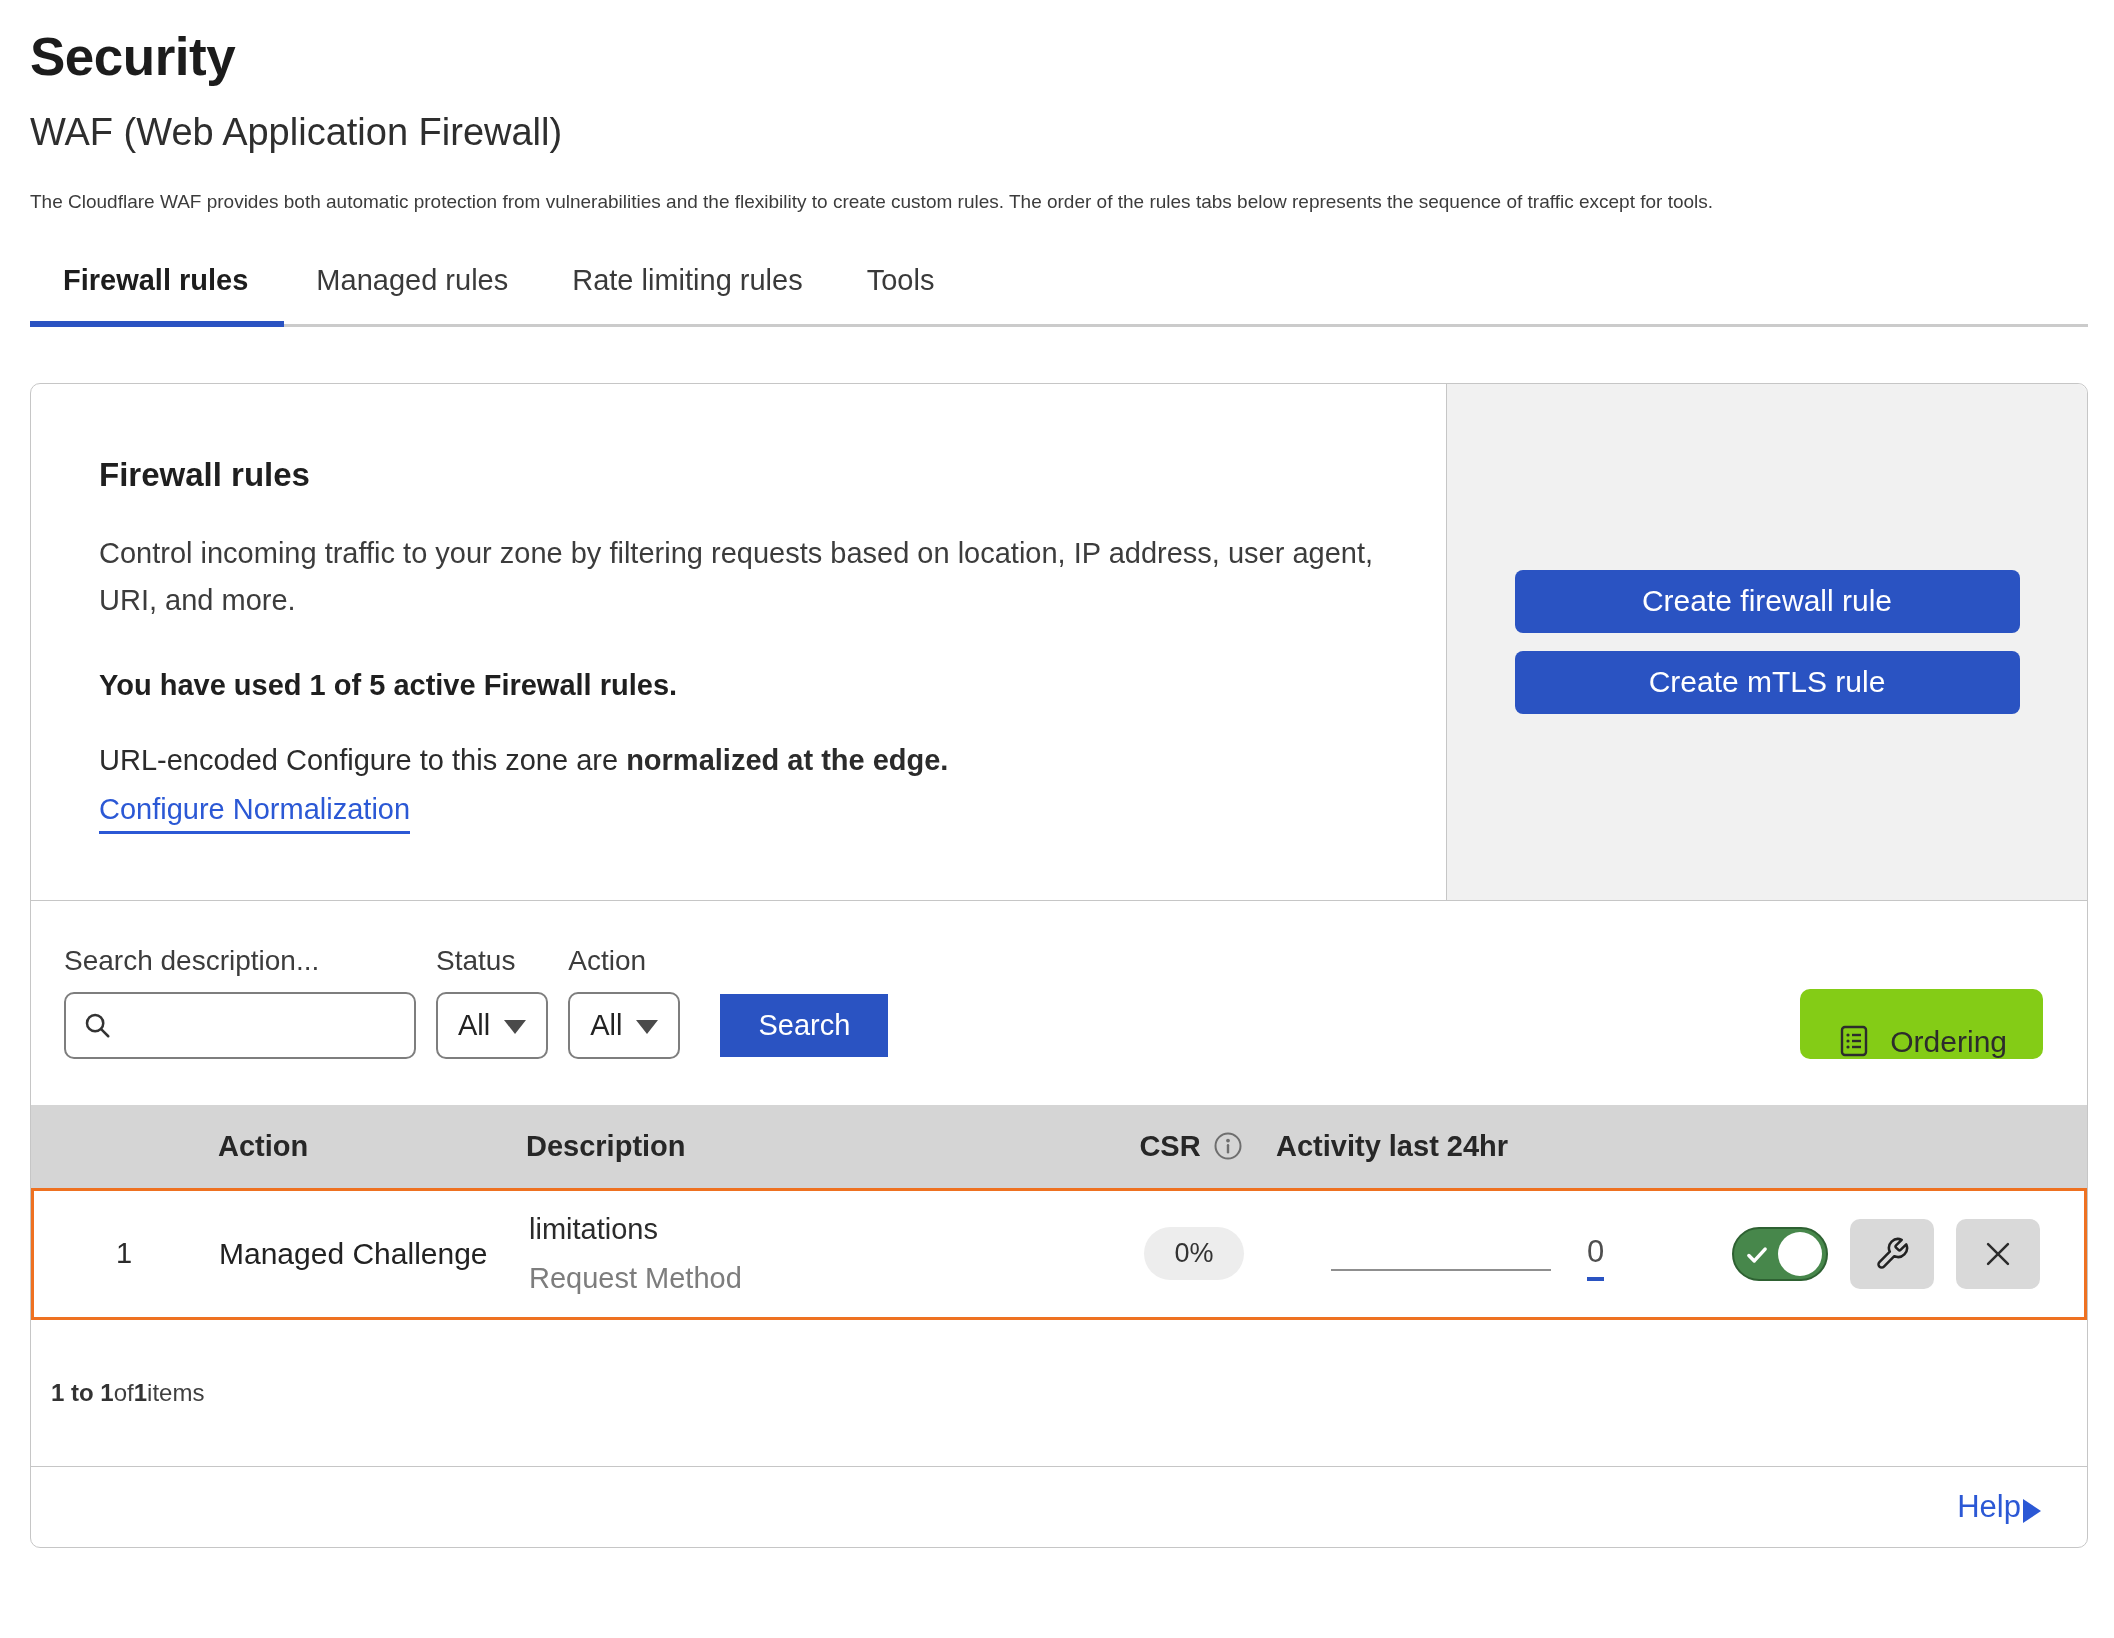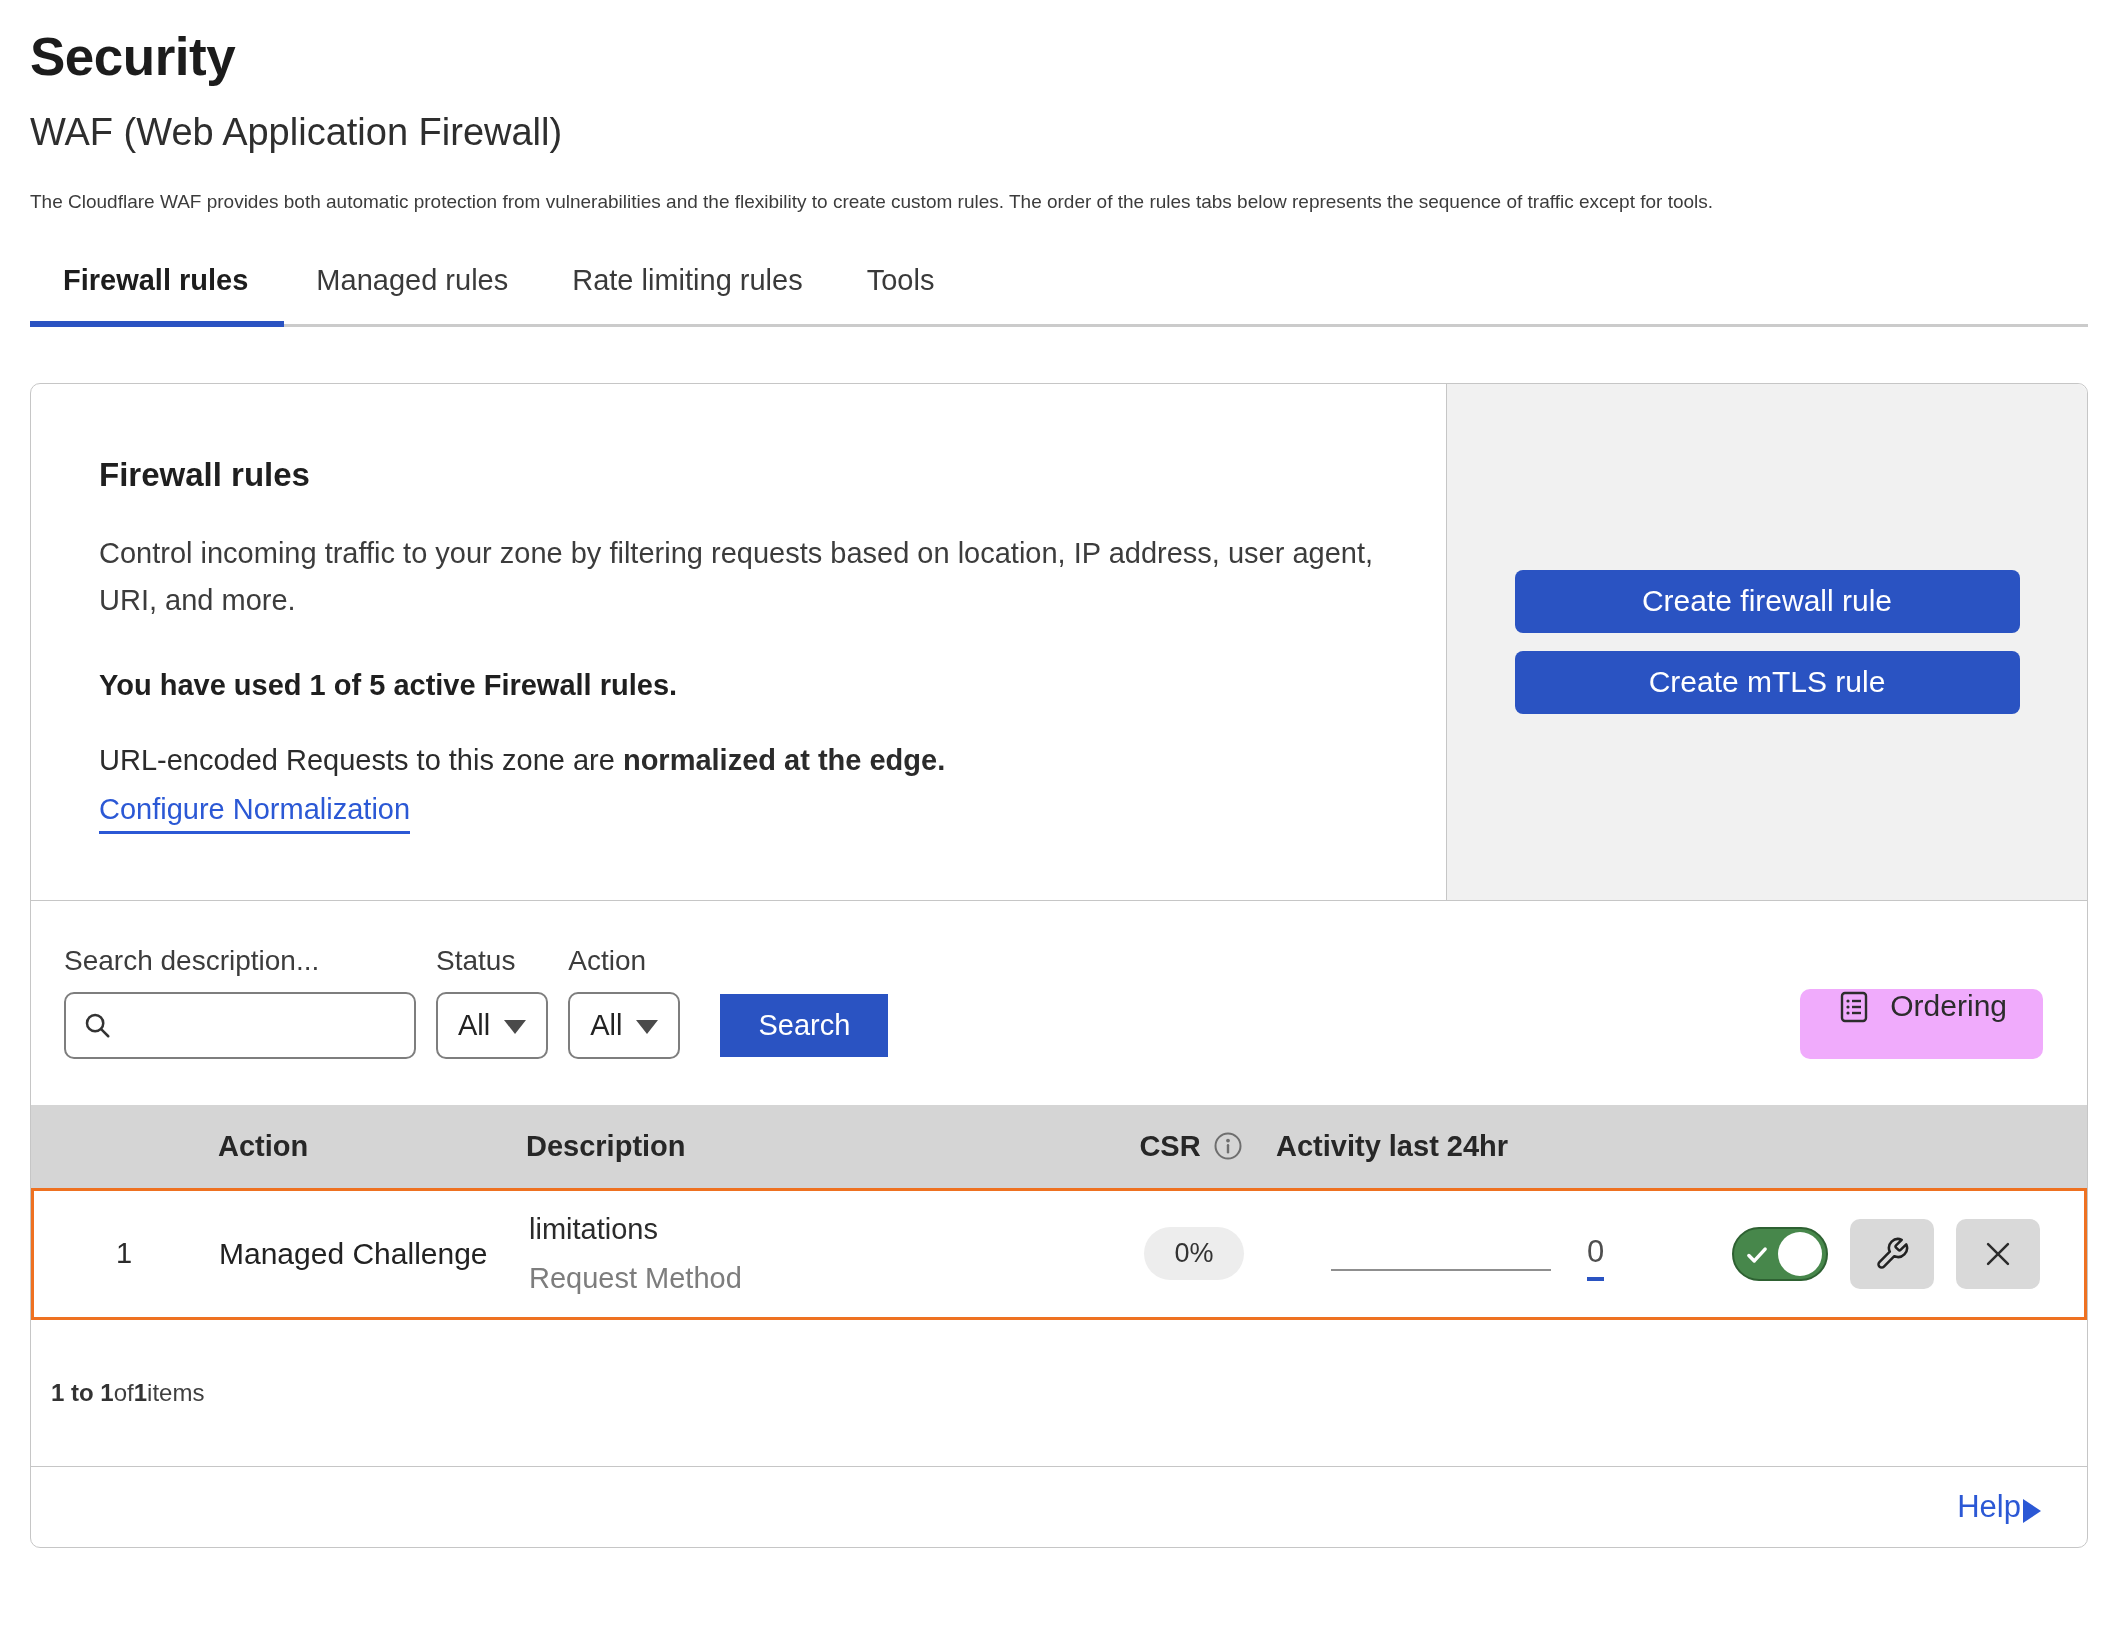--- a/index.html
+++ b/index.html
@@ -52,21 +52,21 @@
   
   .filters{display:flex;align-items:flex-end;gap:20px;padding:44px 44px 46px 33px;}
   .filter-group{display:flex;flex-direction:column;gap:15px;}
   .filter-label{font-size:28px;color:#3c3c3c;}
   .search-box{width:352px;height:67px;border:2px solid #7e7e7e;border-radius:10px;display:flex;align-items:center;padding:0 16px;background:#fff;}
   .search-box input{border:none;outline:none;flex:1;font-size:28px;font-family:inherit;margin-left:12px;min-width:0;background:transparent;}
   .dropdown{height:67px;border:2px solid #7e7e7e;border-radius:10px;display:flex;align-items:center;gap:14px;padding:0 20px;font-size:29px;color:#222;background:#fff;cursor:pointer;}
   .caret{width:0;height:0;border-left:11px solid transparent;border-right:11px solid transparent;border-top:14px solid #4a4a4a;margin-top:4px;}
   .btn-search{height:63px;padding:0 38px;margin-left:20px;margin-bottom:2px;background:var(--accent);color:#fff;font-size:29px;border:none;border-radius:0;font-family:inherit;cursor:pointer;}
   .filters .spacer{flex:1;}
-  .btn-ordering{height:70px;padding:0 36px;background:#f0abfc;border:none;border-radius:10px;display:flex;align-items:flex-start;gap:18px;font-size:30px;color:#2c2c2c;font-family:inherit;cursor:pointer;}
+  .btn-ordering{height:70px;padding:0 36px;background:#84cc16;border:none;border-radius:10px;display:flex;align-items:flex-end;gap:18px;font-size:30px;color:#2c2c2c;font-family:inherit;cursor:pointer;}
 
   
   .thead,.trow{display:grid;grid-template-columns:175px 320px 580px 170px 420px 1fr;align-items:center;}
   .thead{background:var(--thead-gray);height:83px;font-weight:700;font-size:29px;color:#272727;}
   .th-action{padding-left:12px;}
   .th-desc{padding-left:0;}
   .th-csr{display:flex;align-items:center;justify-content:center;gap:12px;}
   .trow{min-height:132px;background:#fff;border:3px solid var(--highlight);}
   .td-num{padding-left:40px;text-align:center;font-size:29px;color:#2b2b2b;width:140px;}
   .td-action{padding-left:10px;font-size:30px;color:#222;}
@@ -107,21 +107,21 @@
     <div class="tab"><span>Tools</span></div>
   </div>
 
   <div class="card">
 
     <div class="section-top">
       <div class="info">
         <h2 class="info-title">Firewall rules</h2>
         <p class="info-desc">Control incoming traffic to your zone by filtering requests based on location, IP address, user agent, URI, and more.</p>
         <p class="info-usage">You have used 1 of 5 active Firewall rules.</p>
-        <p class="info-norm"><span>URL-encoded Requests to this zone are </span><b>normalized at the edge.</b></p>
+        <p class="info-norm"><span>URL-encoded Configure to this zone are </span><b>normalized at the edge.</b></p>
         <a class="info-link">Configure Normalization</a>
       </div>
       <div class="actions-panel">
         <button class="btn-primary">Create firewall rule</button>
         <button class="btn-primary">Create mTLS rule</button>
       </div>
     </div>
 
     <div class="filters">
       <div class="filter-group">

